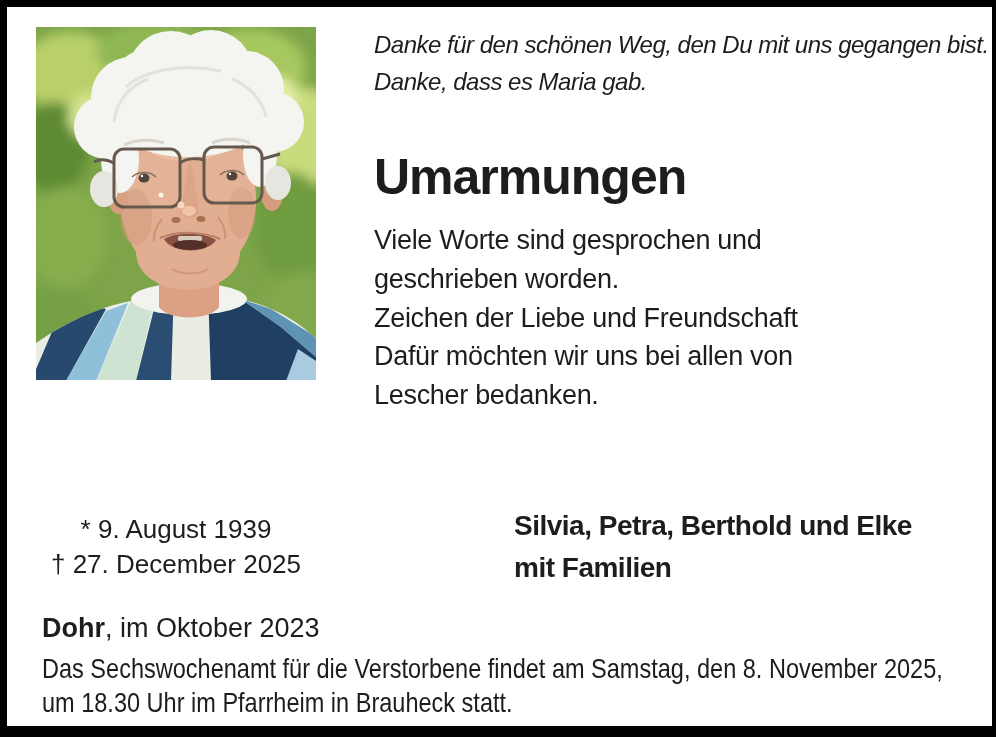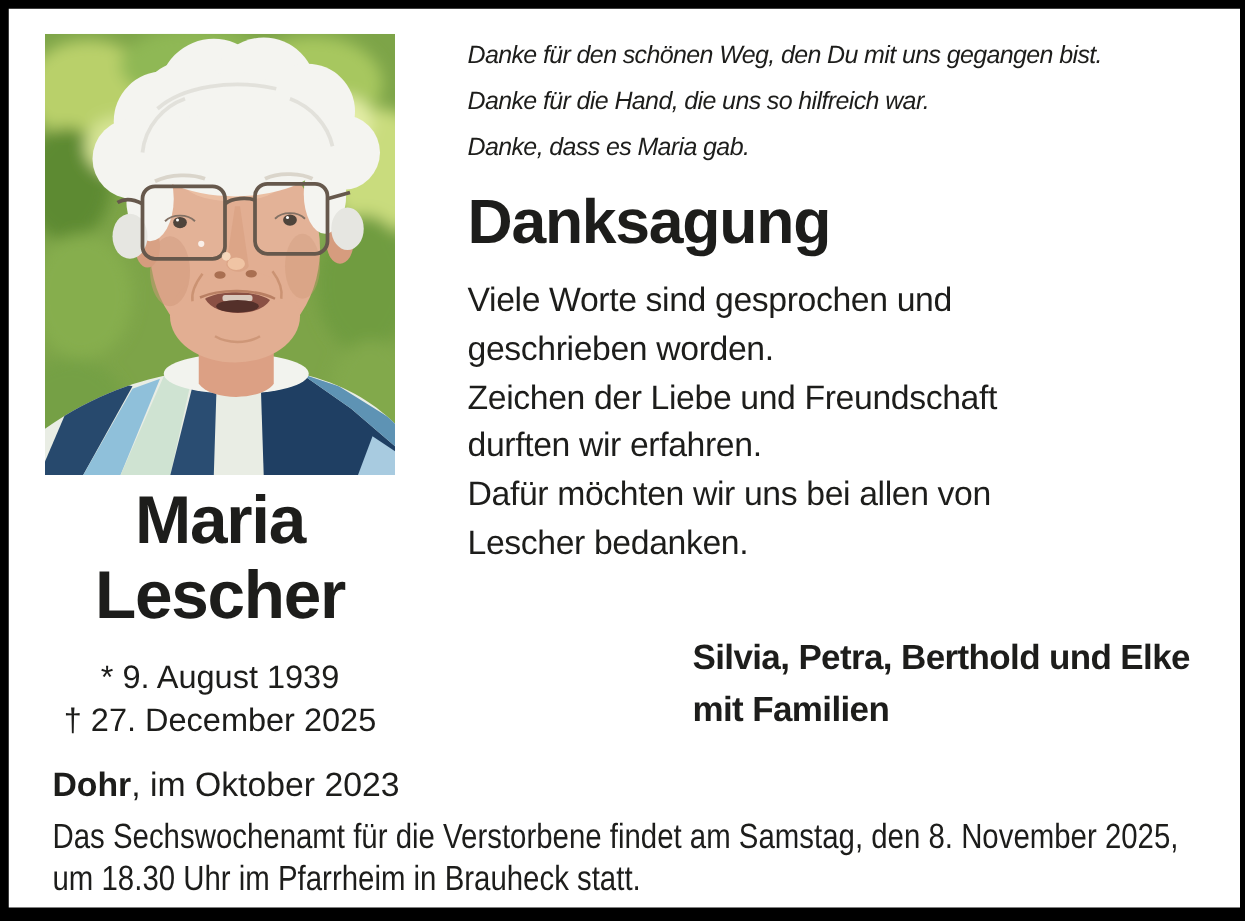--- a/index.html
+++ b/index.html
@@ -15,37 +15,37 @@
   .photo {
     position:absolute; left:36px; top:27px; width:280px; height:353px; overflow:hidden;
   }
   .photo svg { display:block; }
   .name-block {
     position:absolute; left:26px; top:386px; width:300px; text-align:center;
     font-weight:bold; font-size:54px; line-height:60px; letter-spacing:-1px;
   }
   .dates-block {
     position:absolute; left:26px; top:512px; width:300px; text-align:center;
-    font-size:26px; line-height:35px;margin-top:12px;
+    font-size:26px; line-height:35px;
   }
   .quote {
-    position:absolute; left:374px; top:26px; font-size:20px; font-style:italic;
+    position:absolute; left:374px; top:26px; font-size:24px; font-style:italic;
     line-height:37px; letter-spacing:-0.5px; white-space:nowrap;
   }
   .heading {
     position:absolute; left:374px; top:151px; margin:0; font-size:50px;
     font-weight:bold; line-height:52px; letter-spacing:-1px;
   }
   .body-text {
     position:absolute; left:374px; top:221px; font-size:27px;
     line-height:38.8px; letter-spacing:-0.3px; white-space:nowrap;
   }
   .family-names {
     position:absolute; left:514px; top:505px; font-size:28px; font-weight:bold;
-    line-height:42px; letter-spacing:-0.5px; white-space:nowrap;margin-left:40px;
+    line-height:42px; letter-spacing:-0.5px; white-space:nowrap;
   }
   .dateline {
     position:absolute; left:42px; top:612px; font-size:27px; line-height:32px;
   }
   .dateline .place { font-weight:bold;margin-top:27px; }
   .service {
     position:absolute; left:42px; top:652px; font-size:28px; line-height:34px;
     transform:scaleX(0.84); transform-origin:0 0; white-space:nowrap;
   }
 </style>
@@ -153,42 +153,36 @@
         <rect x="168" y="120" width="58" height="56" rx="10"></rect>
         <path d="M144,136 C150,131 162,131 168,133" fill="none"></path>
         <path d="M78,136 C70,132 63,132 58,135" fill="none"></path>
         <path d="M226,132 L244,127" fill="none"></path>
       </g>
       <circle cx="125" cy="168" r="2.5" fill="#ffffff" opacity="0.8"></circle>
       <circle cx="145" cy="178" r="3.5" fill="#f8ddc2" opacity="0.9"></circle>
     </svg>
   </div>
 
-  <div class="name-block">
-    <div>Maria</div>
-    <div>Lescher</div>
-  </div>
   <div class="dates-block">
     <div>* 9. August 1939</div>
     <div>† 27. December 2025</div>
   </div>
 
   <div class="quote">
     <div>Danke für den schönen Weg, den Du mit uns gegangen bist.</div>
-    <div>Danke für die Hand, die uns so hilfreich war.</div>
     <div>Danke, dass es Maria gab.</div>
   </div>
 
-  <h1 class="heading">Danksagung</h1>
+  <h1 class="heading">Umarmungen</h1>
 
   <div class="body-text">
     <div>Viele Worte sind gesprochen und</div>
     <div>geschrieben worden.</div>
     <div>Zeichen der Liebe und Freundschaft</div>
-    <div>durften wir erfahren.</div>
     <div>Dafür möchten wir uns bei allen von</div>
     <div>Lescher bedanken.</div>
   </div>
 
   <div class="family-names">
     <div>Silvia, Petra, Berthold und Elke</div>
     <div>mit Familien</div>
   </div>
 
   <div class="dateline">

